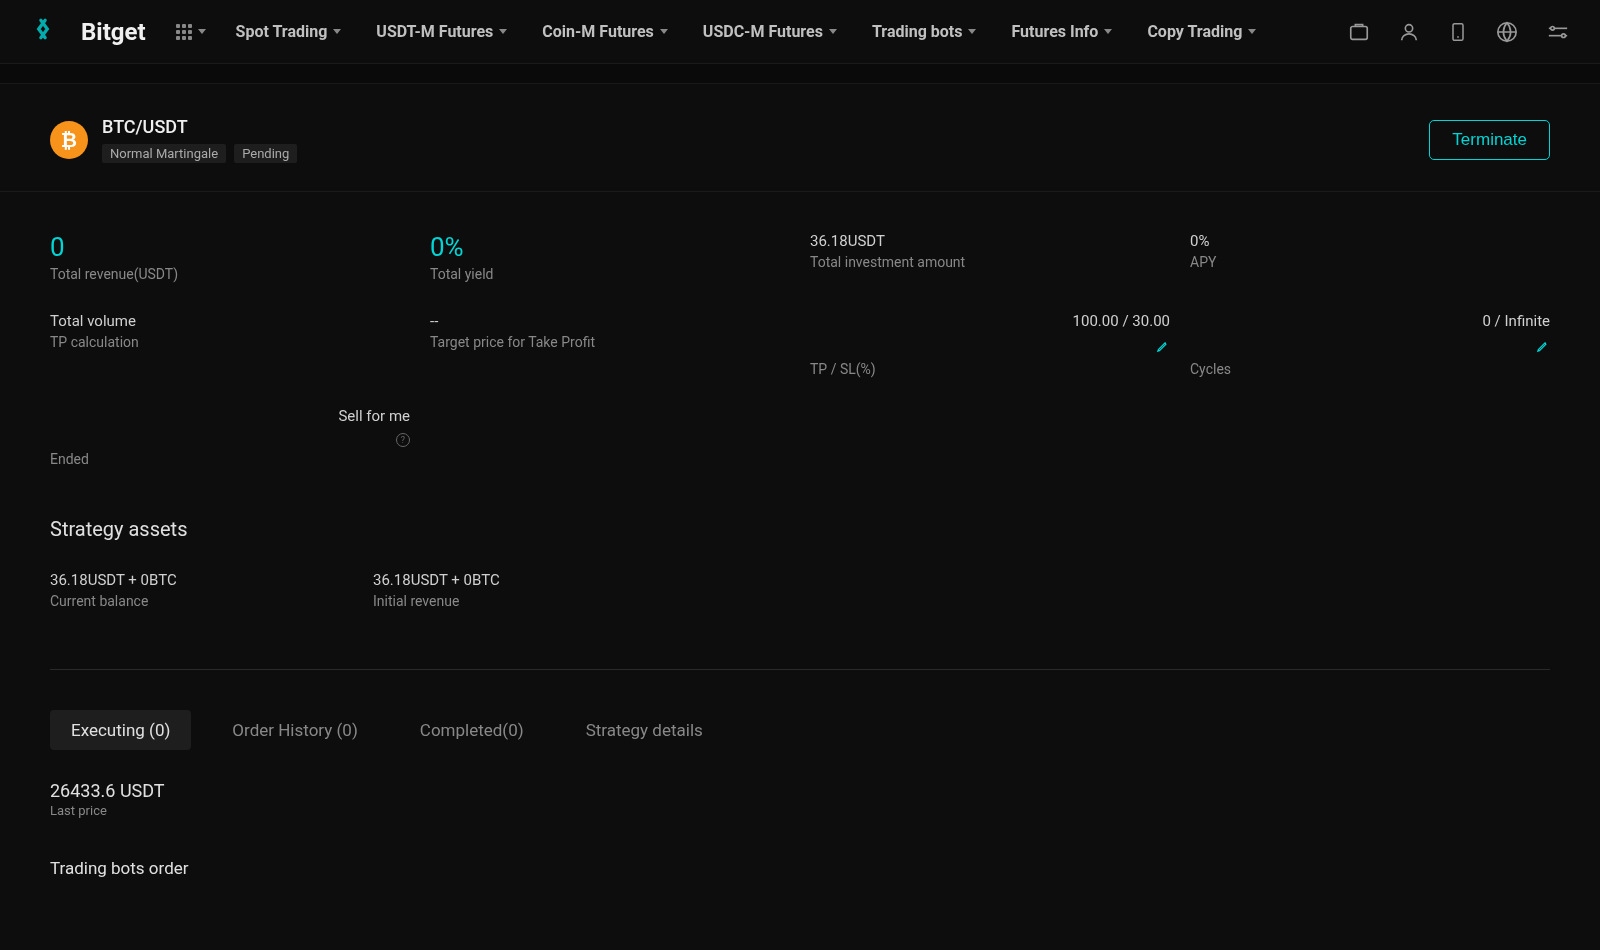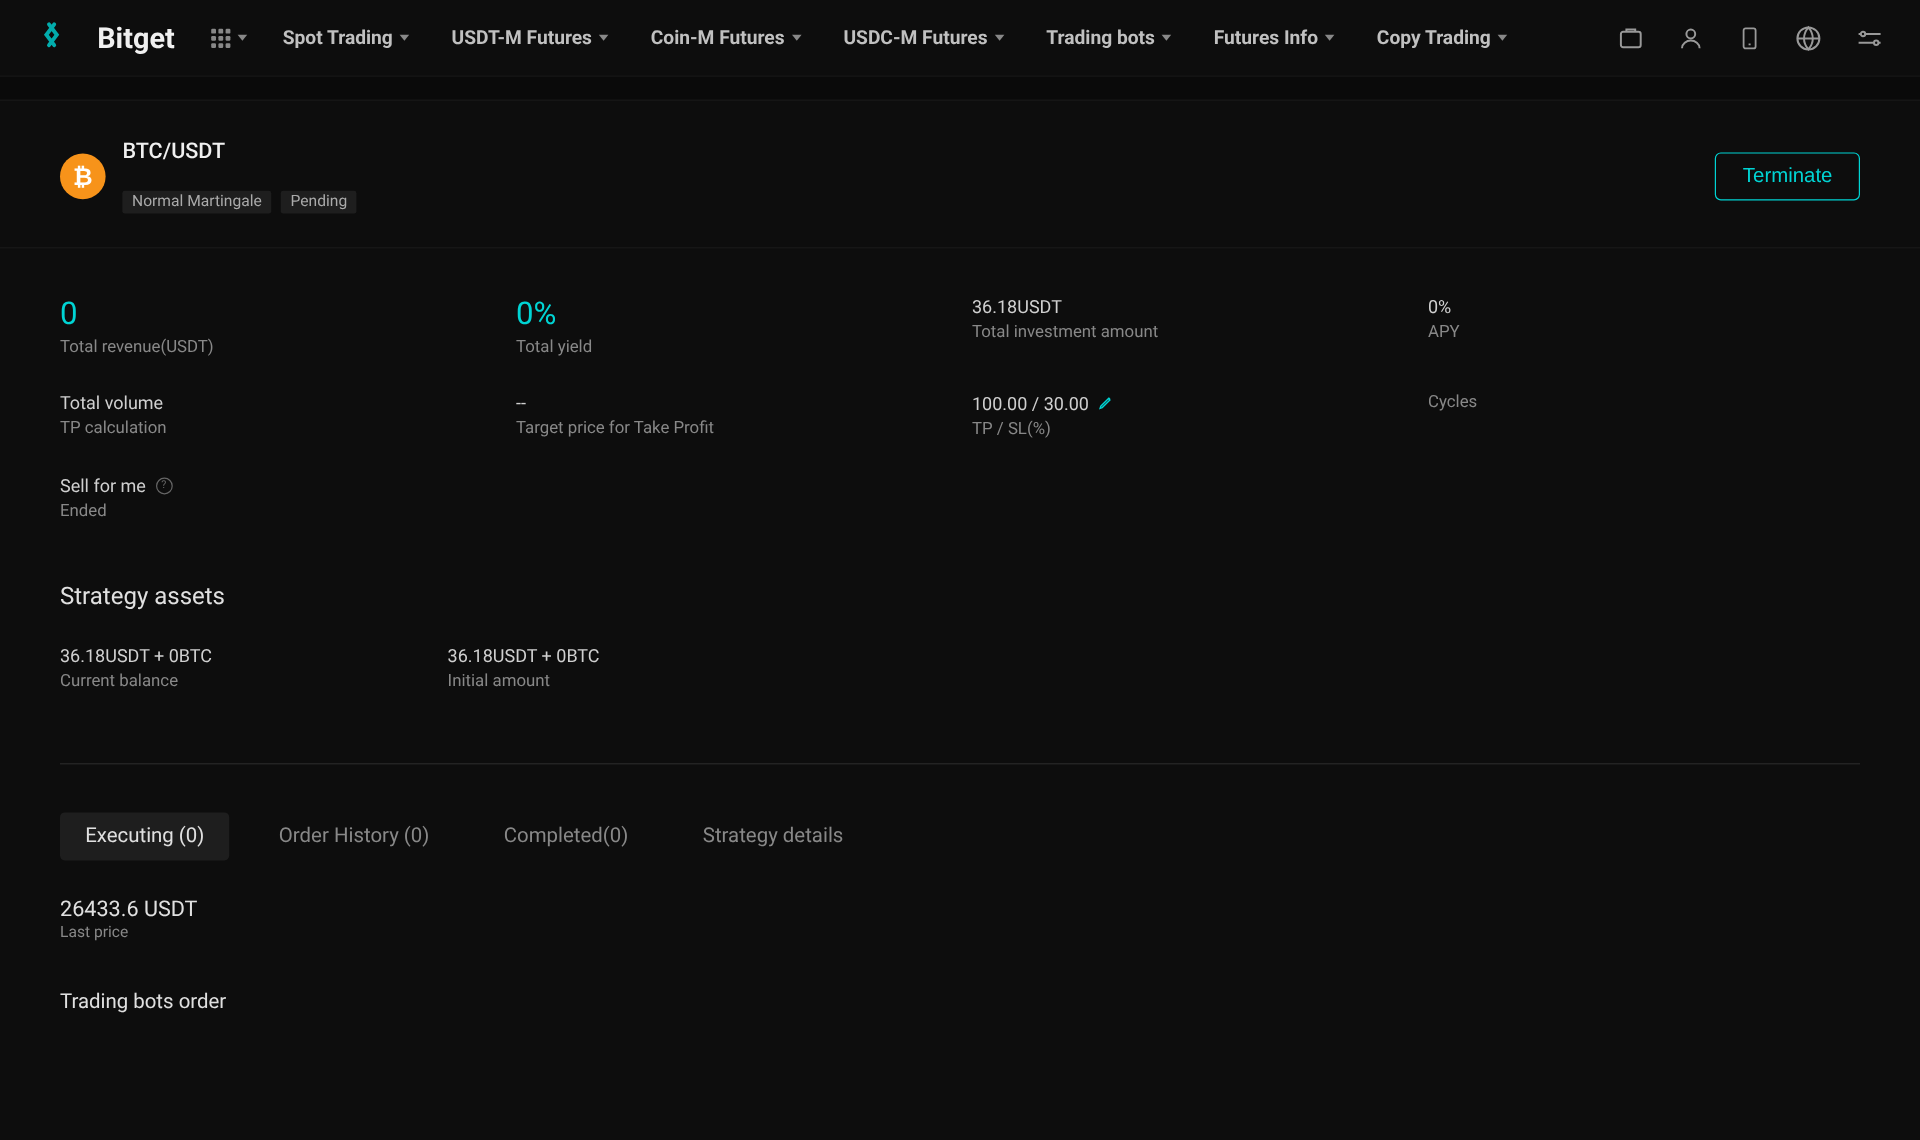--- a/index.html
+++ b/index.html
@@ -112,21 +112,21 @@
       display: flex;
       align-items: center;
       justify-content: center;
       color: white;
       font-weight: bold;
       font-size: 20px;
     }
     .pair-info {
       display: flex;
       flex-direction: column;
-      gap: 22px;
+      gap: 7px;
     }
     .pair-name {
       font-size: 18px;
       color: #f0f0f0;
       font-weight: 500;
     }
     .badges {
       display: flex;
       gap: 8px;
     }
@@ -167,22 +167,23 @@
       font-size: 26px;
       color: #00d4d4;
       font-weight: 400;
     }
     .stat-label {
       font-size: 14px;
       color: #888;
     }
     .stat-value-row {
       display: flex;
-      align-items: center;
+      align-items: flex-end;
       gap: 8px;
+      flex-direction: column;
     }
     .edit-icon {
       color: #00d4d4;
       cursor: pointer;
     }
     .help-icon {
       width: 14px;
       height: 14px;
       border: 1px solid #666;
       border-radius: 50%;
@@ -390,41 +391,49 @@
         <span class="stat-value">100.00  /  30.00</span>
         <span class="edit-icon">
           <svg width="14" height="14" viewBox="0 0 24 24" fill="none" stroke="currentColor" stroke-width="2">
               <path d="M3 21l3-1 11-11-2-2L4 18l-1 3zM15 6l2 2"></path>
             </svg>
         </span>
       </div>
       <div class="stat-label">TP / SL(%)</div>
     </div>
     <div class="stat-item">
+      <div class="stat-value-row">
+        <span class="stat-value">0 / Infinite</span>
+        <span class="edit-icon">
+          <svg width="14" height="14" viewBox="0 0 24 24" fill="none" stroke="currentColor" stroke-width="2">
+              <path d="M3 21l3-1 11-11-2-2L4 18l-1 3zM15 6l2 2"></path>
+            </svg>
+        </span>
+      </div>
       <div class="stat-label">Cycles</div>
     </div>
 
     <div class="stat-item">
       <div class="stat-value-row">
         <span class="stat-value">Sell for me</span>
         <span class="help-icon">?</span>
       </div>
       <div class="stat-label">Ended</div>
     </div>
   </div>
 
   <h2 class="section-title">Strategy assets</h2>
   <div class="assets-grid">
     <div class="stat-item">
       <div class="stat-value">36.18USDT + 0BTC</div>
       <div class="stat-label">Current balance</div>
     </div>
     <div class="stat-item">
       <div class="stat-value">36.18USDT + 0BTC</div>
-      <div class="stat-label">Initial amount</div>
+      <div class="stat-label">Initial revenue</div>
     </div>
   </div>
 </div>
 
 <hr class="divider">
 
 <div class="tabs-section">
   <div class="tabs">
     <div class="tab active">Executing (0)</div>
     <div class="tab">Order History (0)</div>

